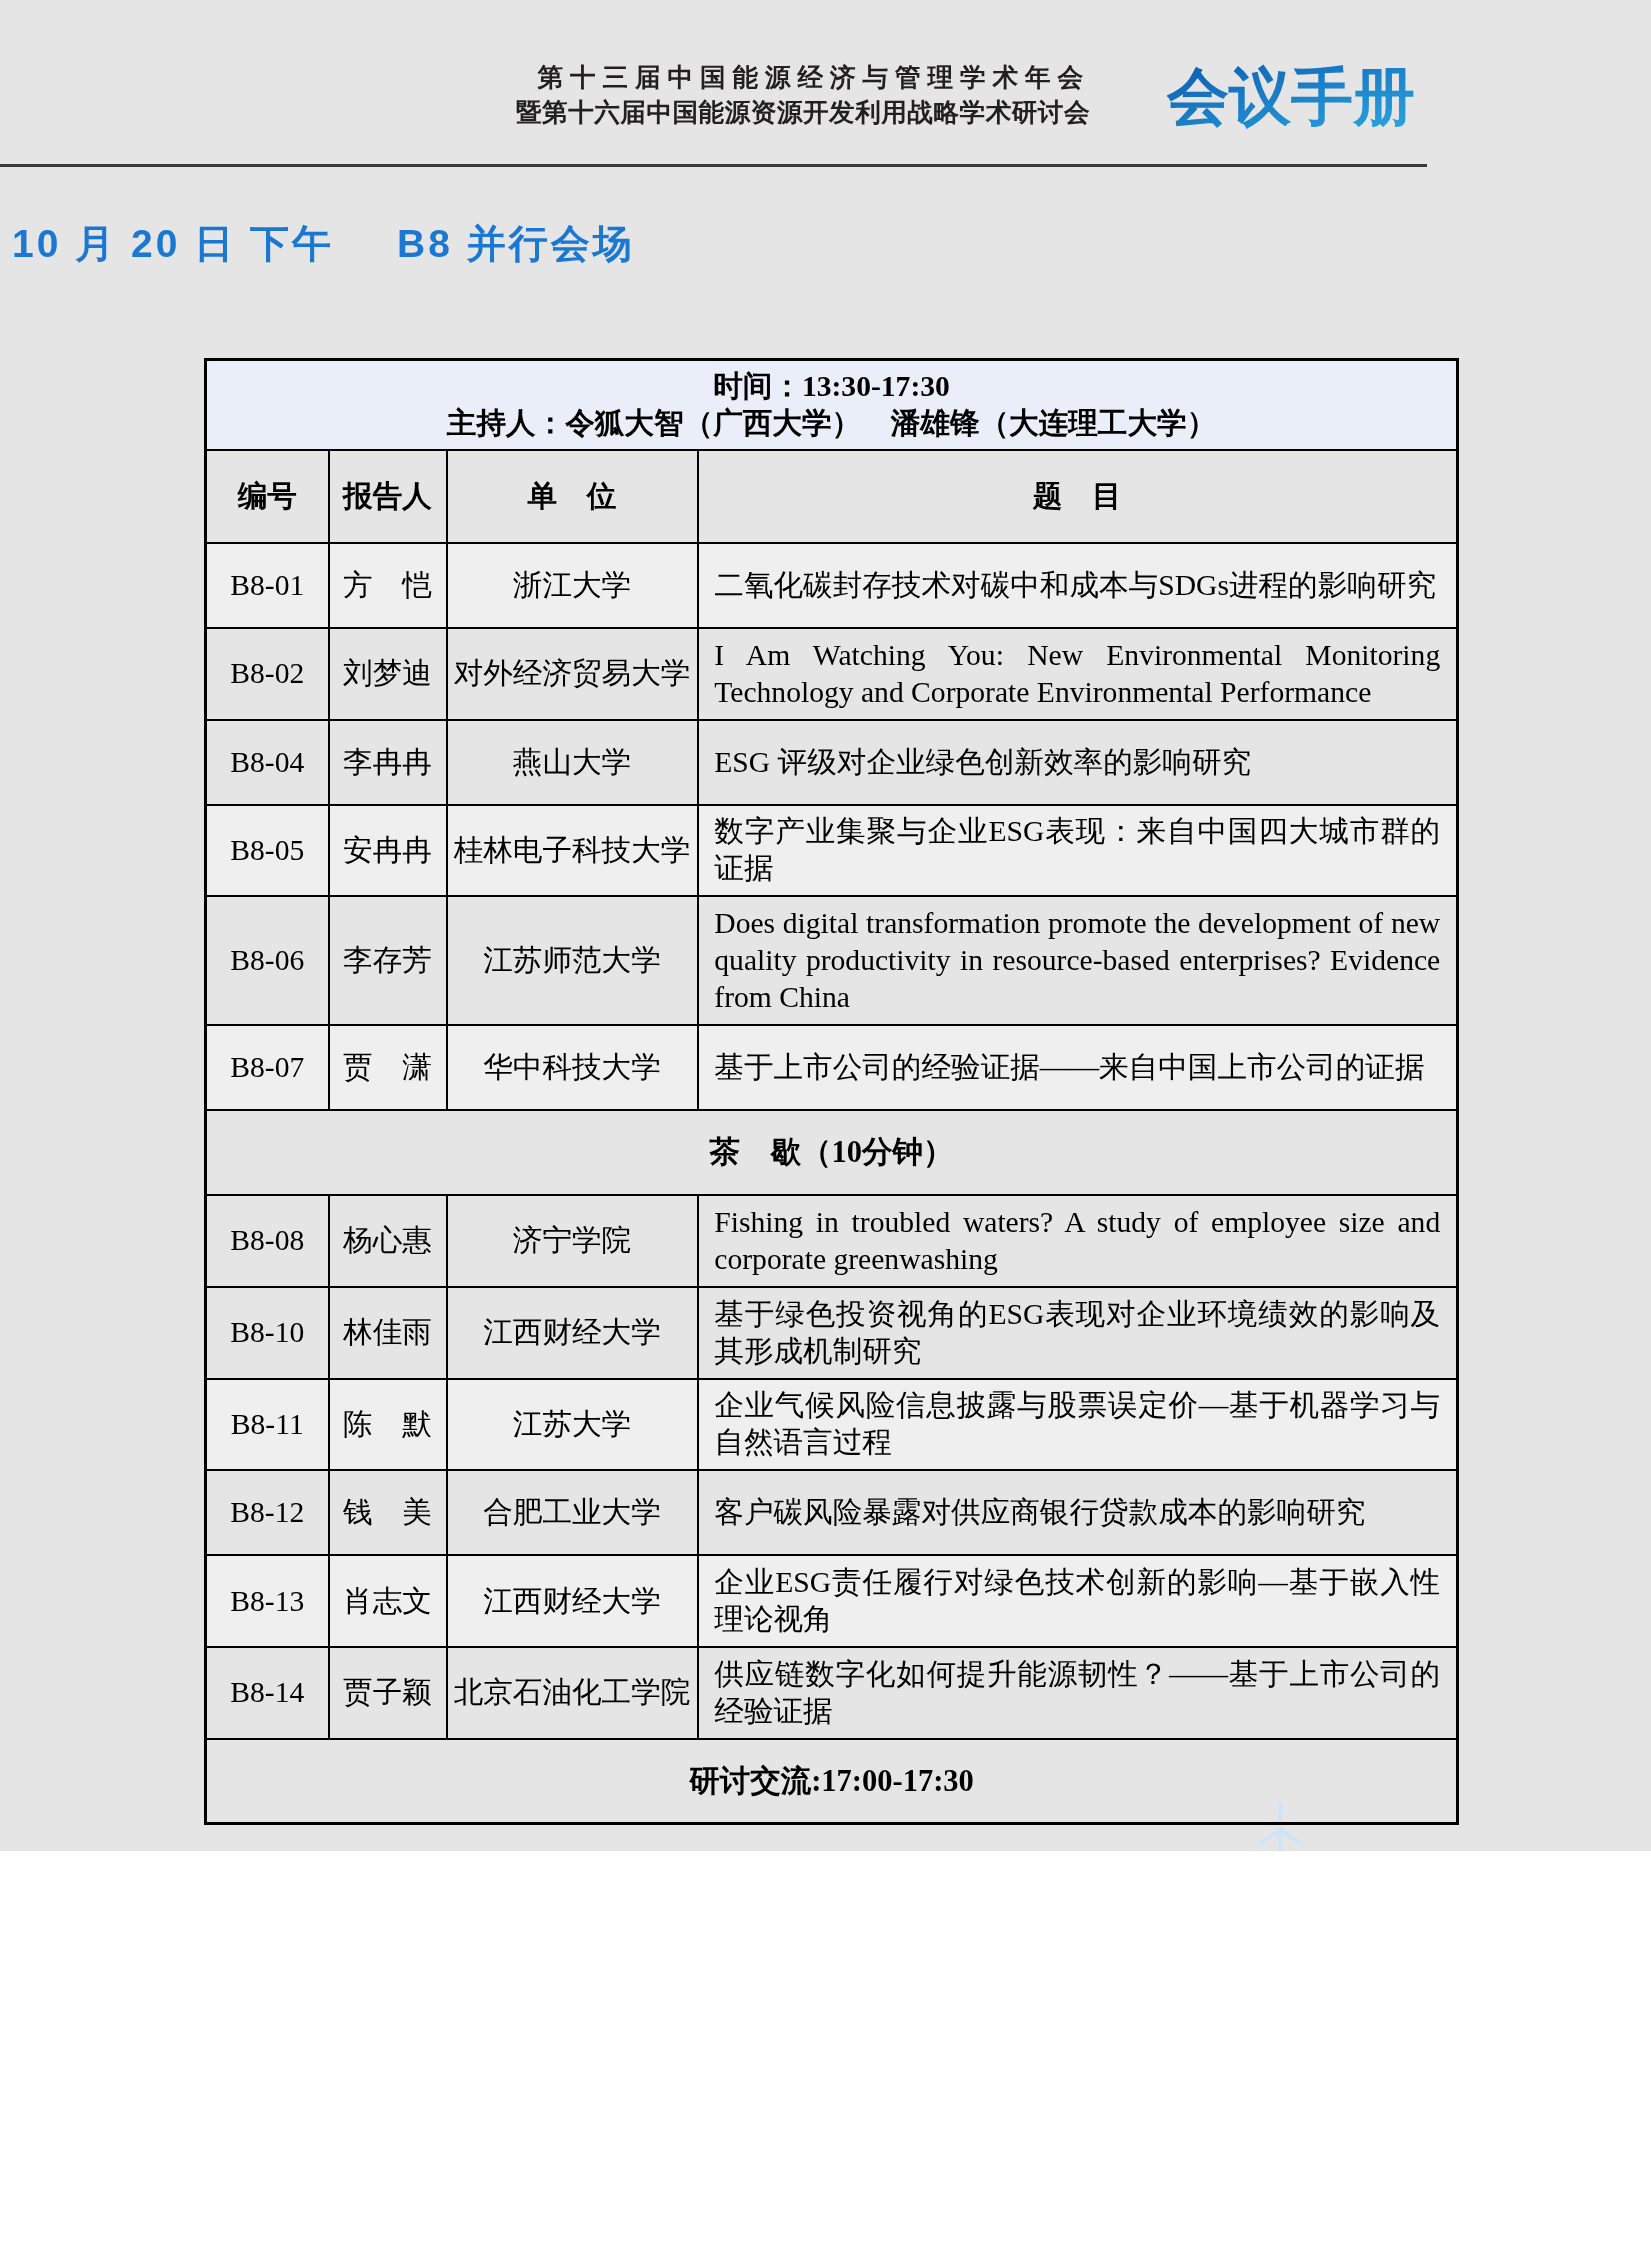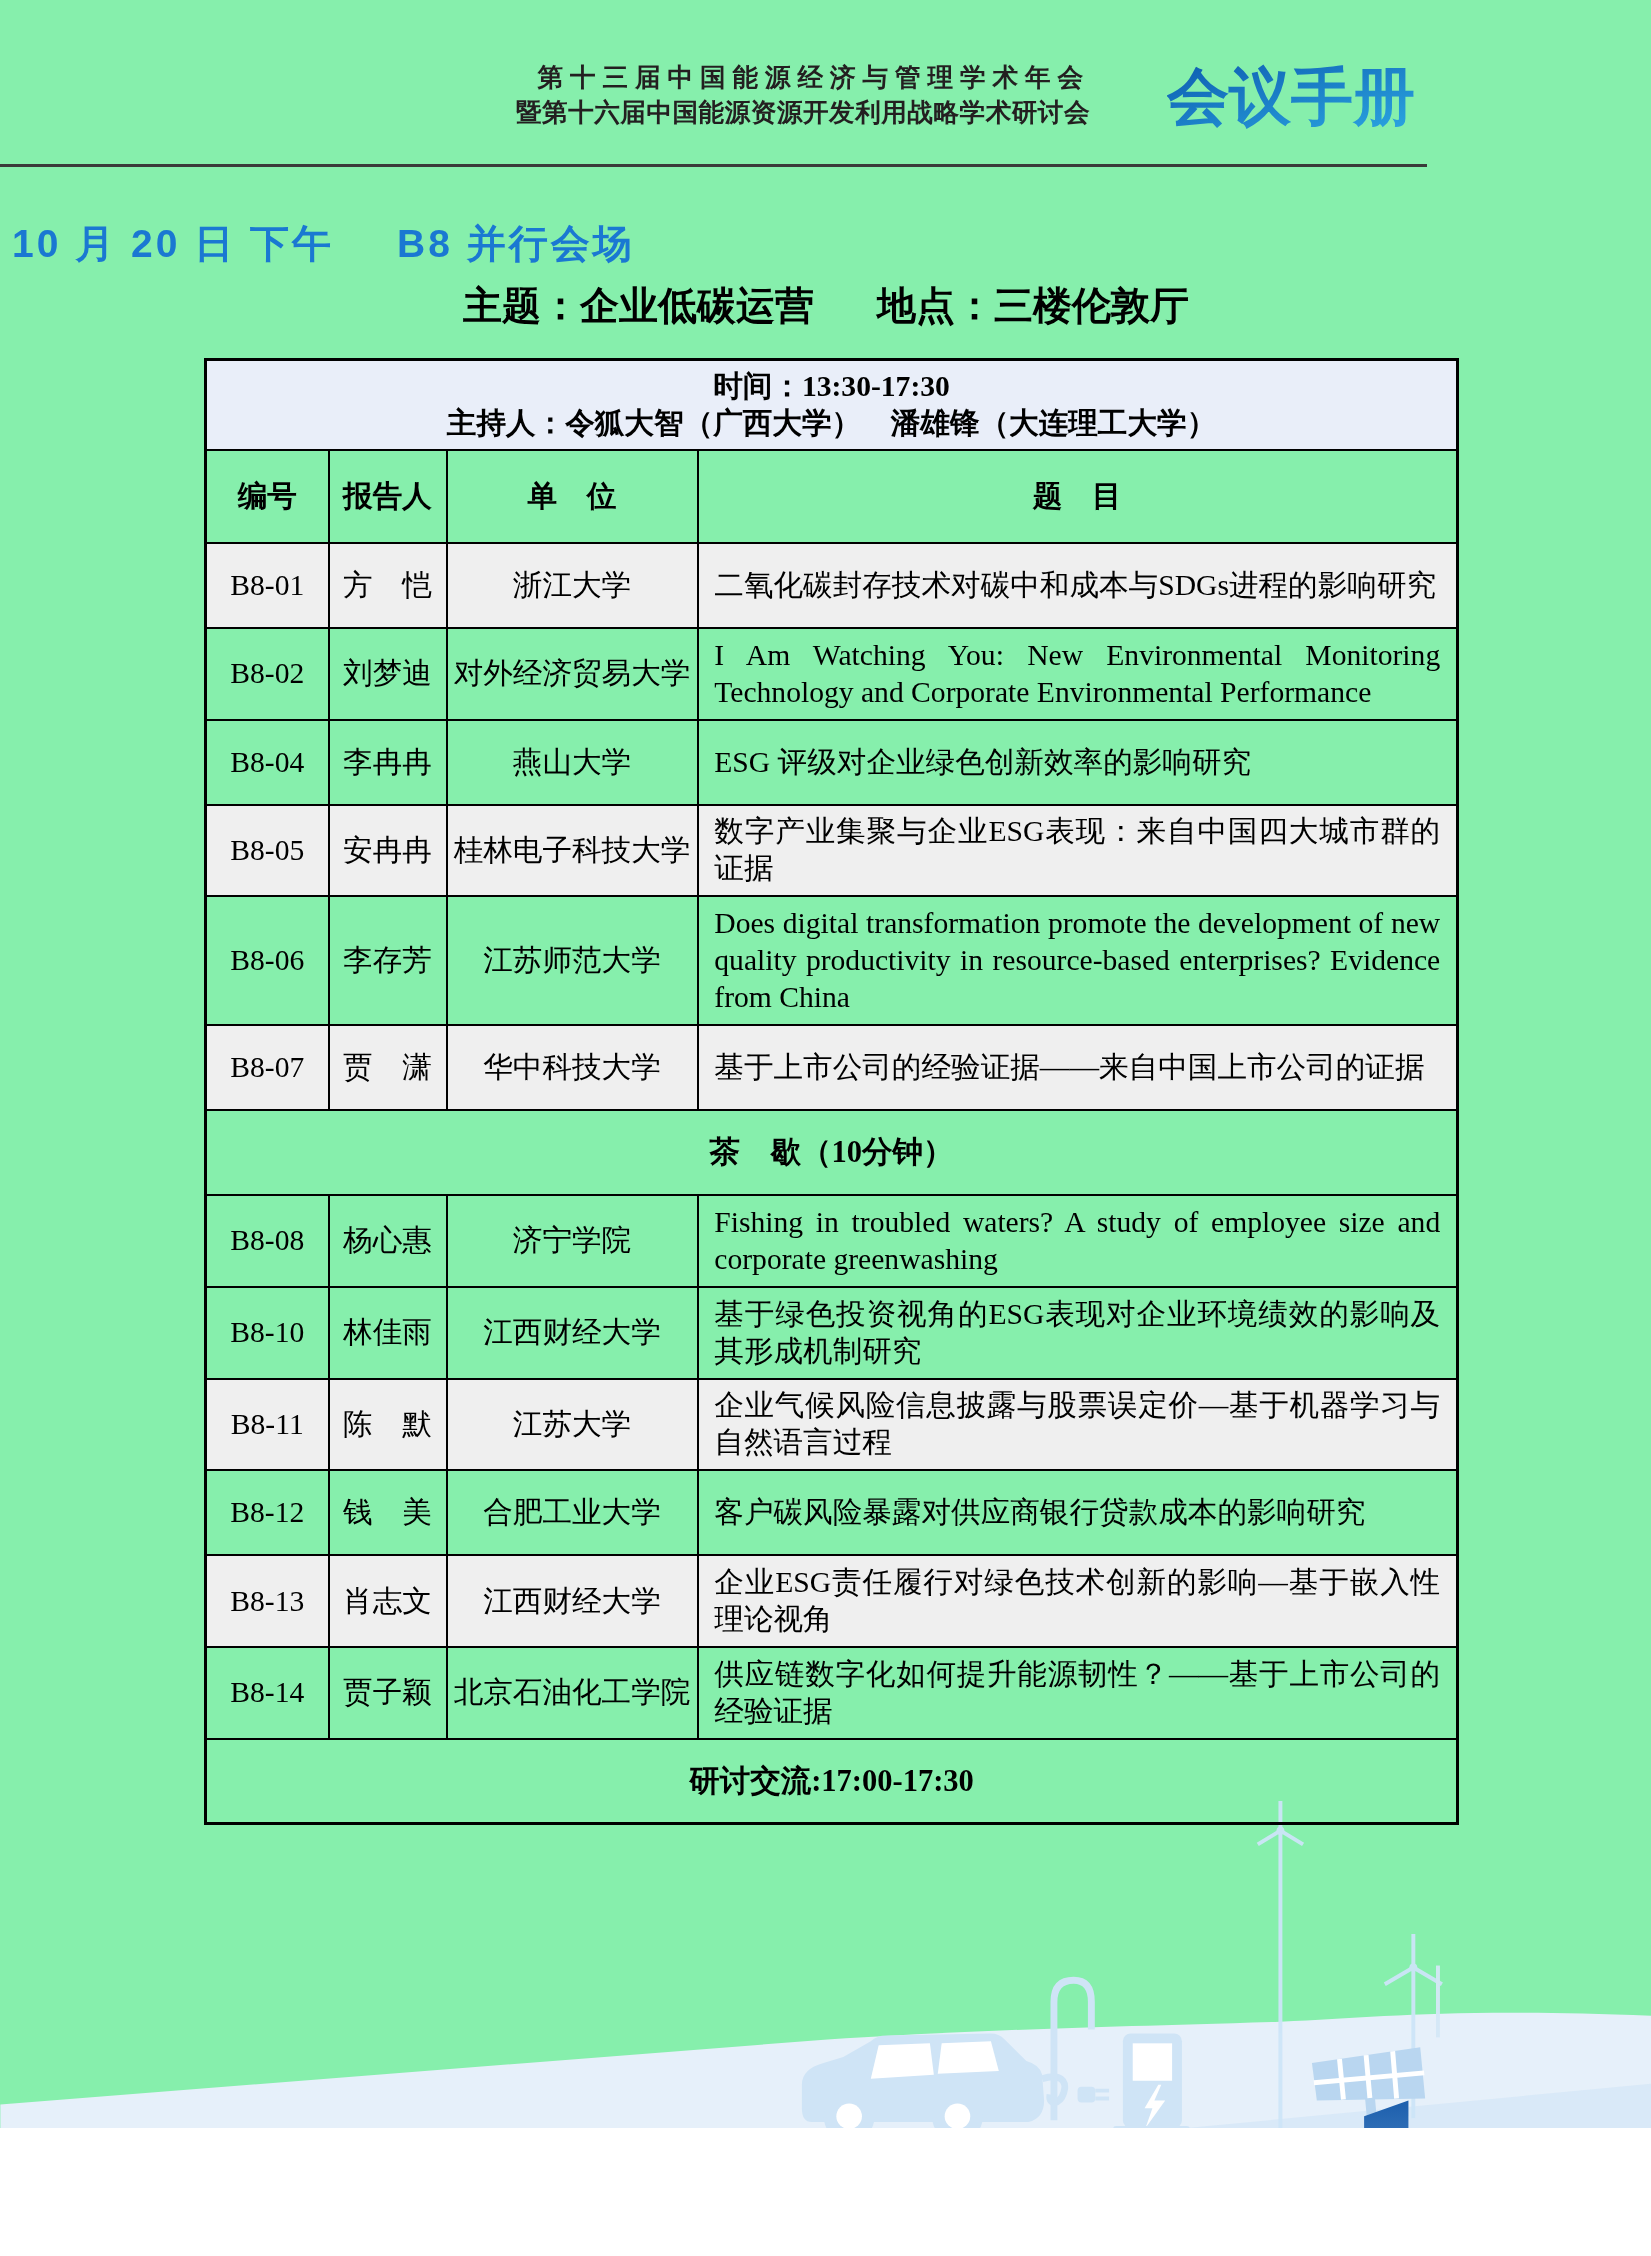--- a/index.html
+++ b/index.html
@@ -1,18 +1,18 @@
 <!DOCTYPE html>
 <html><head>
 <meta charset="utf-8">
 <style>
   html,body { margin:0; padding:0; background:#ffffff; }
   .page {
-    position:relative; width:1652px; height:2128px;
-    background:#86efac; overflow:hidden;
+    position:relative; width:1652px; height:1851px;
+    background:#e5e5e5; overflow:hidden;
     font-family:"Liberation Serif","DejaVu Serif",serif;
     color:#000;
   }
   
   .top-header {
     position:absolute; top:55px; right:227px;
     display:flex; align-items:center; gap:77px; z-index:2;
   }
   .conf-lines {
     text-align:right;
@@ -84,21 +84,20 @@
           <stop offset="0" stop-color="#0d5cb0"></stop>
           <stop offset="1" stop-color="#2ba6e1"></stop>
         </linearGradient>
       </defs>
       <text x="0" y="64" font-size="63" font-weight="bold" font-family="Liberation Sans, DejaVu Sans, sans-serif" fill="url(#logoGrad)">会议手册</text>
     </svg>
   </div>
   <div class="hdr-rule"></div>
 
   <div class="page-title"><span>10 月 20 日 下午</span><span class="title-gap"></span><span>B8 并行会场</span></div>
-  <div class="page-subtitle"><span>主题：企业低碳运营</span><span class="title-gap"></span><span>地点：三楼伦敦厅</span></div>
 
   <table class="program-table">
     <colgroup>
       <col style="width:123px">
         <col style="width:118px">
         <col style="width:251px">
         <col style="width:760px">
     </colgroup>
     <thead>
       <tr class="session-row">

